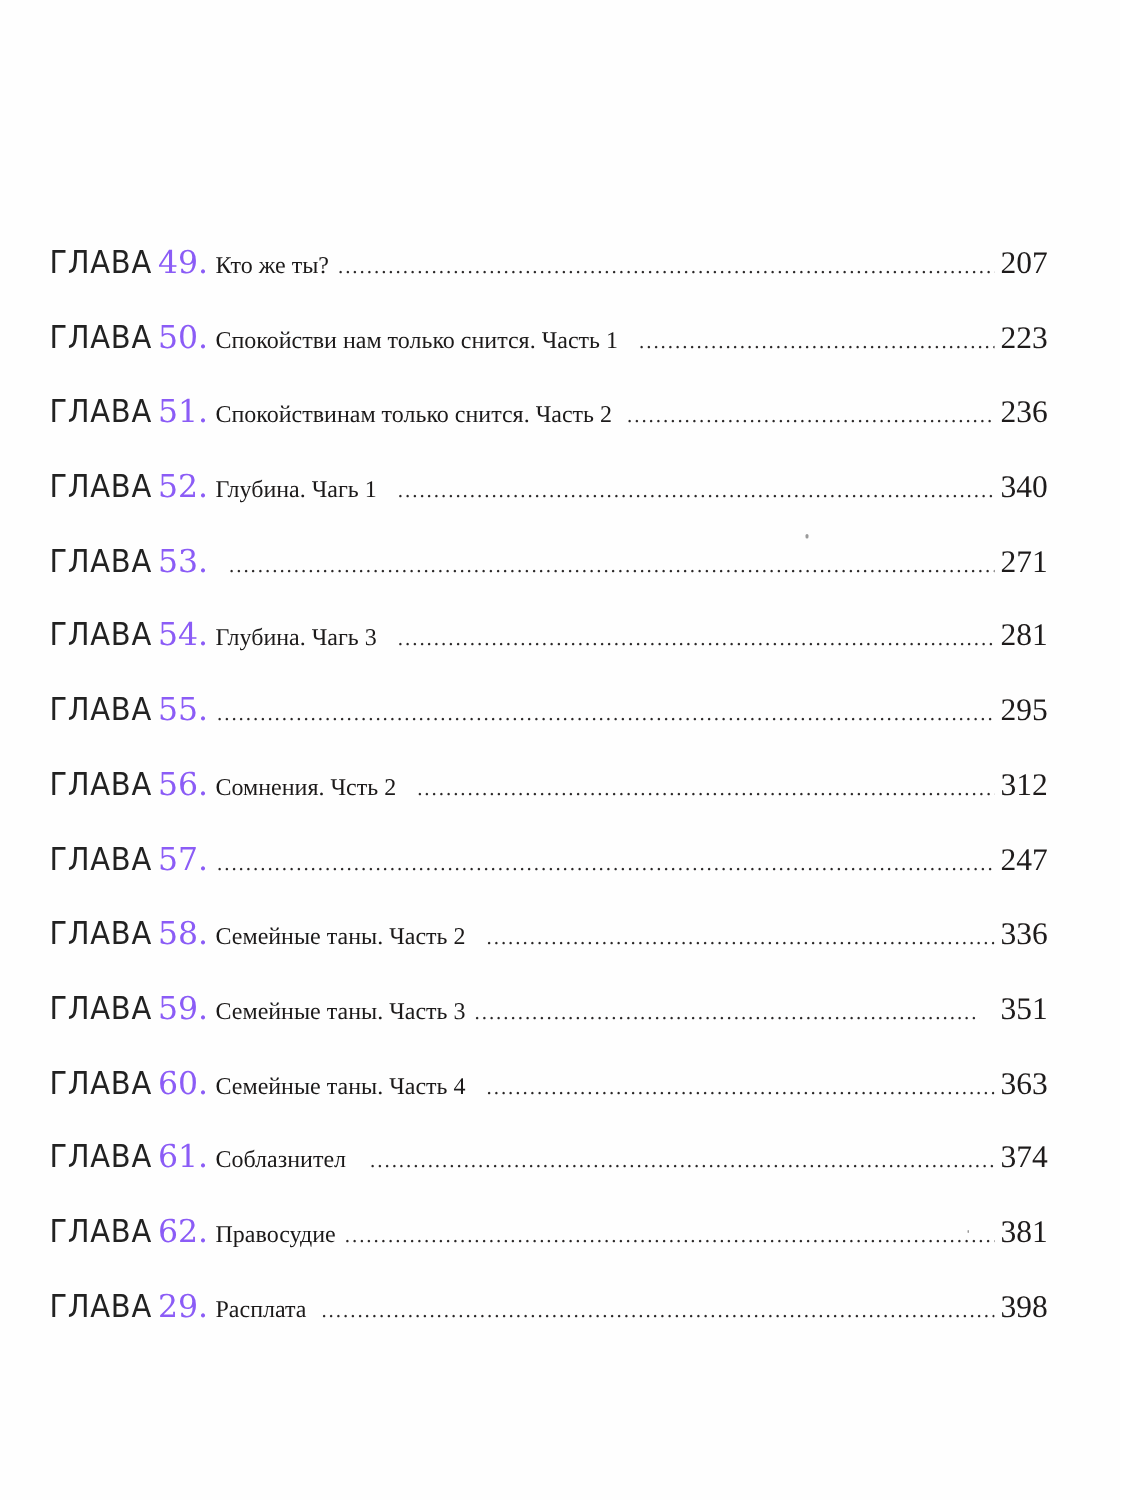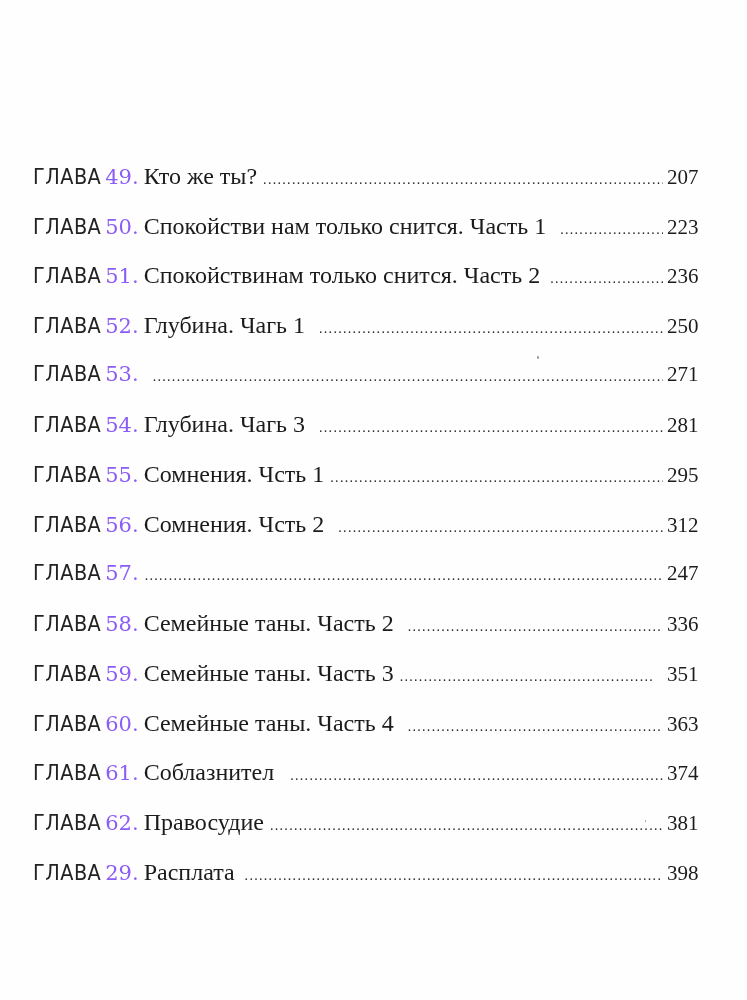--- a/index.html
+++ b/index.html
@@ -45,21 +45,21 @@
     margin-right: -6px;
   }
   .chapter-num {
     font-family: "DejaVu Serif", "Liberation Serif", serif;
     font-size: 21px;
     color: #8b5cf6;
     margin-left: 4px;
   }
   .chapter-title {
     font-family: "Liberation Serif", "DejaVu Serif", serif;
-    font-size: 24px;
+    font-size: 16px;
     color: #1c1a1a;
     margin-left: 5px;
   }
   .leader {
     flex: 1 1 auto;
     overflow: hidden;
     margin: 0 4px 0 6px;
     font-family: "Liberation Serif", serif;
     font-size: 14px;
     letter-spacing: 1.3px;
@@ -116,42 +116,41 @@
       <span class="chapter-title">Спокойствинам только снится. Часть 2</span>
       <span class="leader" style="margin-left:10px;"></span>
       <span class="page-num">236</span>
     </div>
 
     <div class="toc-row">
       <span class="chapter-label">ГЛАВА</span>
       <span class="chapter-num">52.</span>
       <span class="chapter-title">Глубина. Чагь 1</span>
       <span class="leader" style="margin-left:14px;"></span>
-      <span class="page-num">250</span>
+      <span class="page-num">340</span>
     </div>
 
     <div class="toc-row">
       <span class="chapter-label">ГЛАВА</span>
       <span class="chapter-num">53.</span>
       <span class="leader" style="margin-left:14px;"></span>
       <span class="page-num">271</span>
     </div>
 
     <div class="toc-row">
       <span class="chapter-label">ГЛАВА</span>
       <span class="chapter-num">54.</span>
       <span class="chapter-title">Глубина. Чагь 3</span>
       <span class="leader" style="margin-left:14px;"></span>
       <span class="page-num">281</span>
     </div>
 
     <div class="toc-row">
       <span class="chapter-label">ГЛАВА</span>
       <span class="chapter-num">55.</span>
-      <span class="chapter-title">Сомнения. Чсть 1</span>
       <span class="leader"></span>
       <span class="page-num">295</span>
     </div>
 
     <div class="toc-row">
       <span class="chapter-label">ГЛАВА</span>
       <span class="chapter-num">56.</span>
       <span class="chapter-title">Сомнения. Чсть 2</span>
       <span class="leader" style="margin-left:14px;"></span>
       <span class="page-num">312</span>

